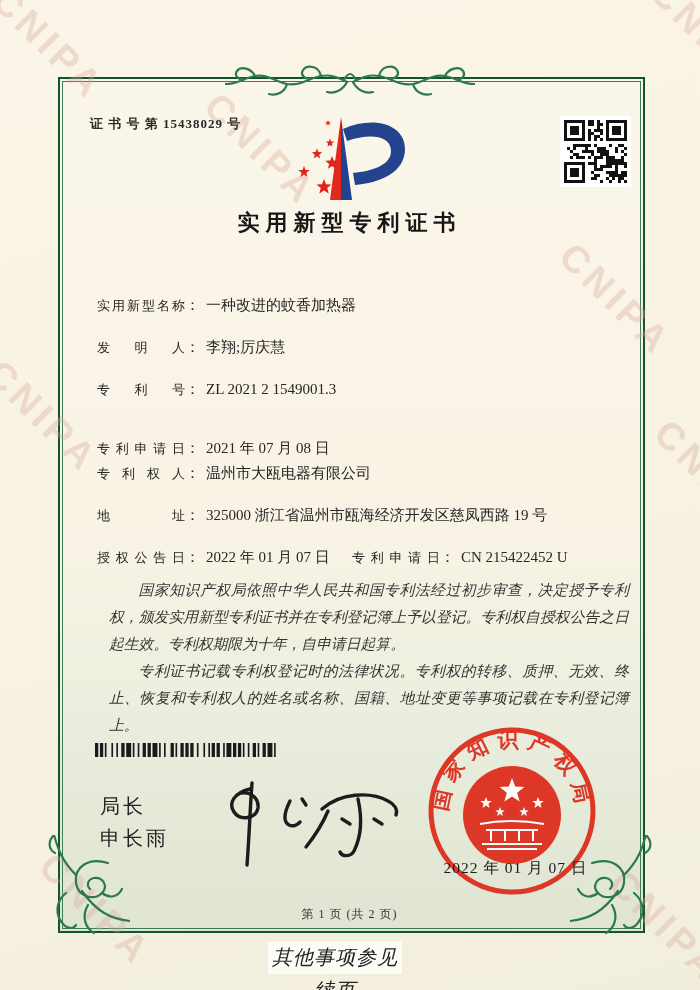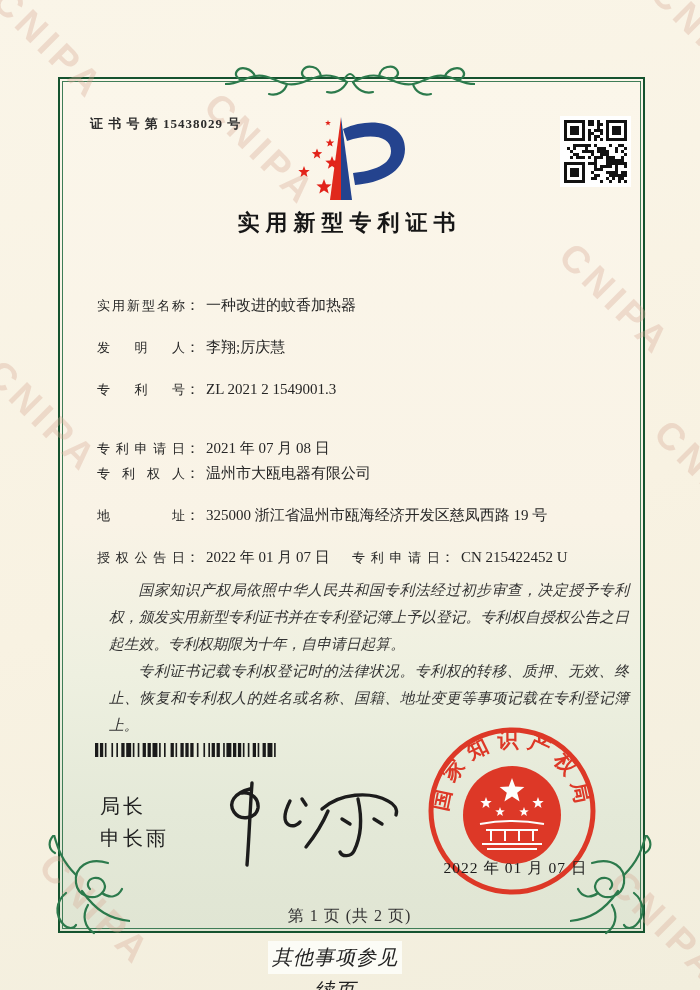--- a/index.html
+++ b/index.html
@@ -47,21 +47,21 @@
              font-size:20px;font-weight:500;letter-spacing:3px;color:#222;}
   #sig-svg{left:190px;top:775px;}
   #sig-svg path{fill:none;stroke:#1c1c1c;stroke-width:3.4;stroke-linecap:round;stroke-linejoin:round;}
 
   
   #seal{left:423px;top:727px;z-index:4;}
   #seal-date{left:428px;top:858px;width:175px;text-align:center;z-index:5;
              font-size:15.5px;color:#1b1b1b;letter-spacing:1px;}
 
   
-  #page-info{left:58px;top:906px;width:583px;text-align:center;font-size:16px;color:#333;letter-spacing:1px;}
+  #page-info{left:58px;top:906px;width:583px;text-align:center;font-size:12px;color:#333;letter-spacing:1px;}
   #cont-note{left:268px;top:941px;width:134px;height:33px;line-height:33px;background:#fcfcf6;
              text-align:center;font-size:20px;font-style:italic;color:#222;letter-spacing:1px;z-index:4;}
 </style>
 </head>
 <body>
 
 <div id="page">
 
   <div class="wm" style="left:-22px;top:22px">CNIPA</div>
   <div class="wm" style="left:636px;top:14px">CNIPA</div>

